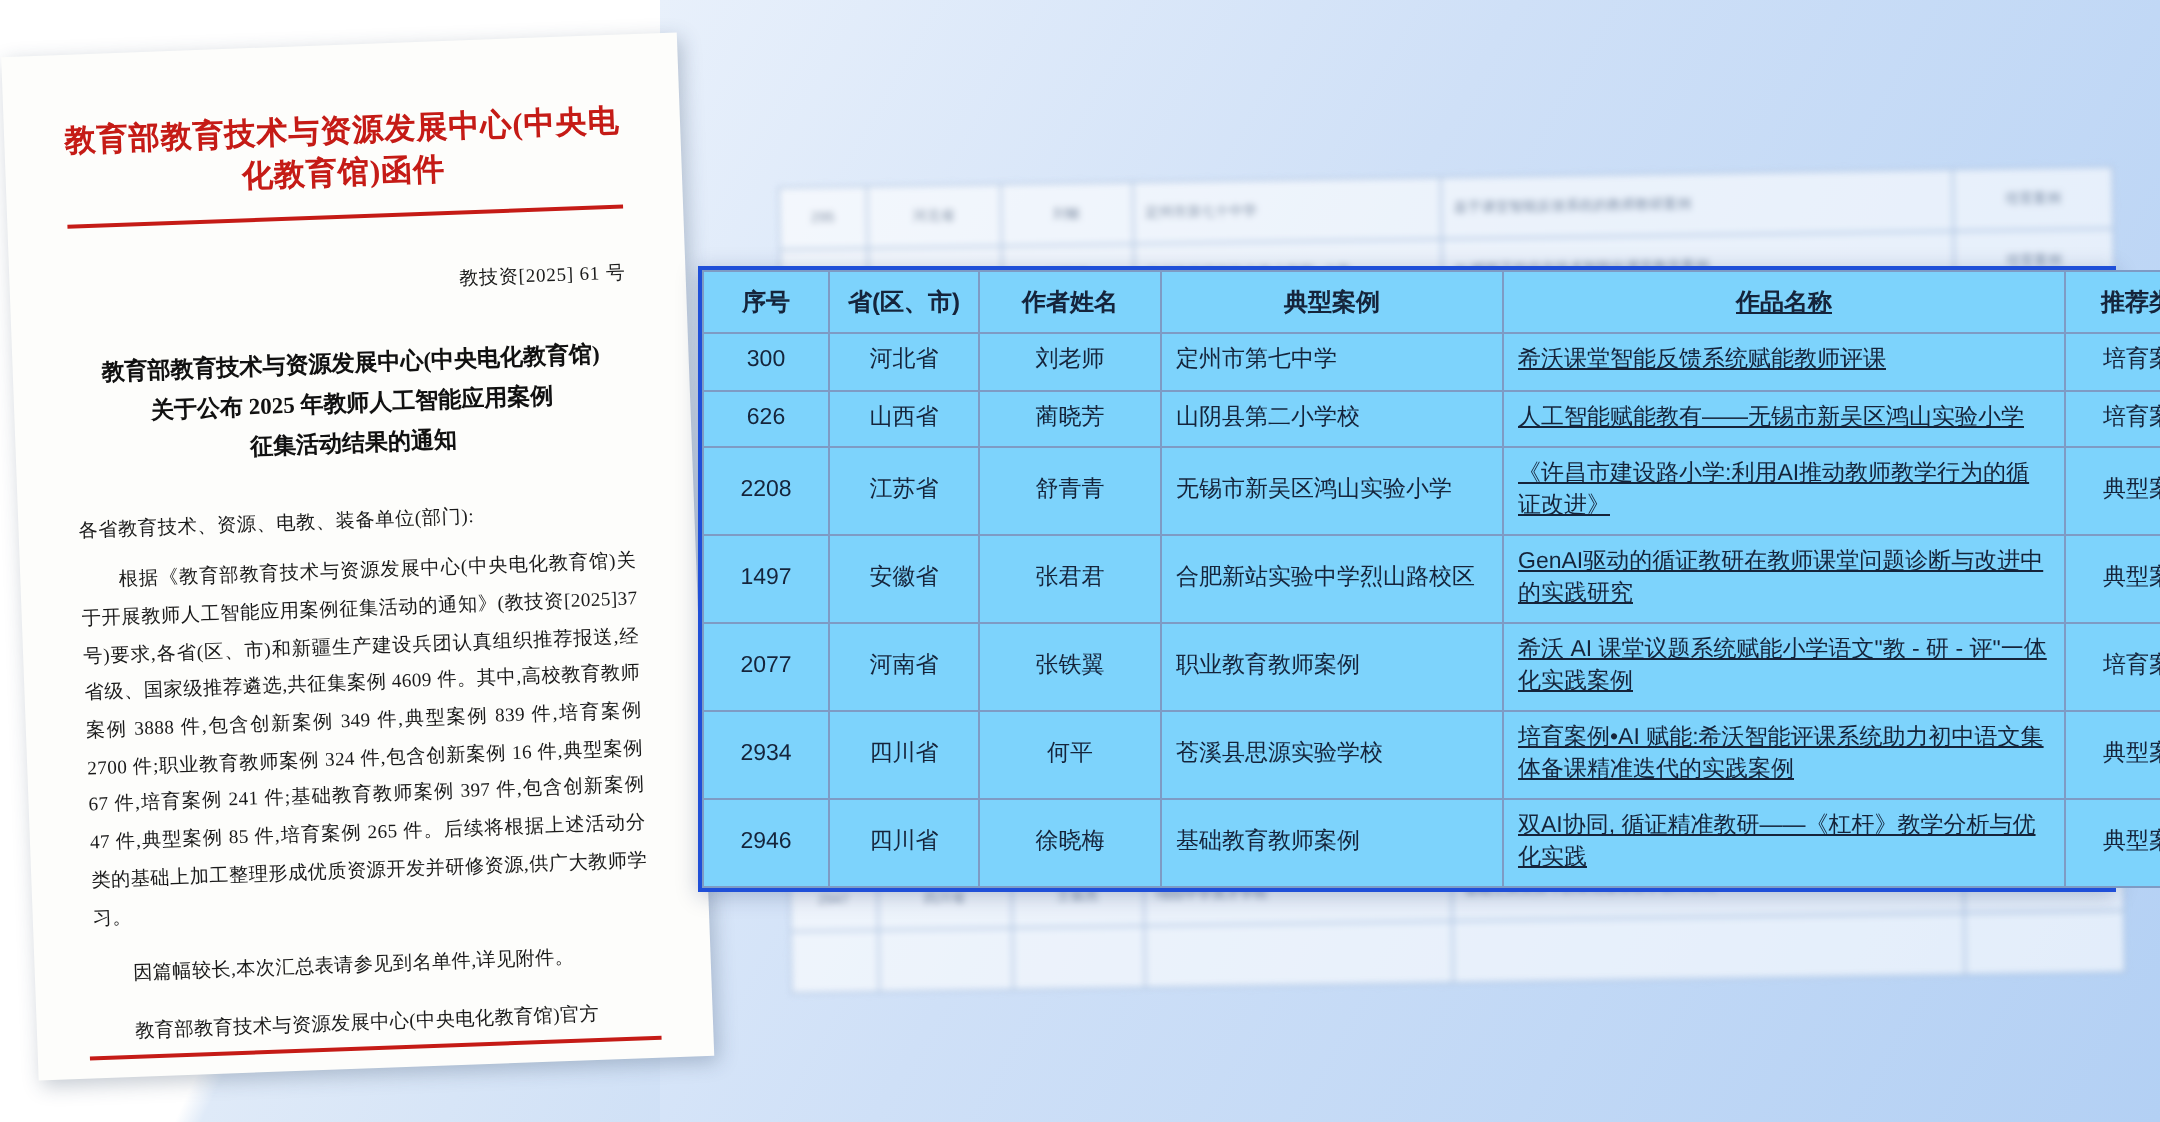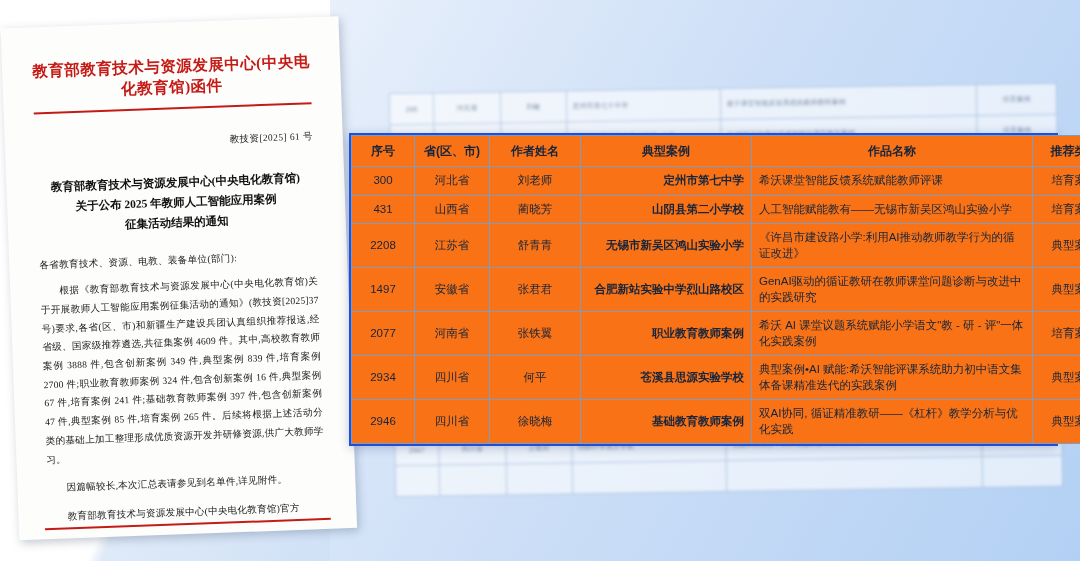--- a/index.html
+++ b/index.html
@@ -163,35 +163,35 @@
     table-layout: fixed;
   }
   table.fg-table th,
   table.fg-table td {
     border: 1px solid #7e9bc4;
     font-family: "Liberation Sans", sans-serif;
     font-size: 11.5px;
     color: #15243b;
     padding: 6px 7px;
     line-height: 1.35;
-    background: #f97316;
+    background: #7dd3fc;
     vertical-align: middle;
     word-break: break-all;
   }
   table.fg-table th {
     font-weight: bold;
     text-align: center;
     font-size: 12px;
     padding: 7px 5px;
   }
   .col-seq   { width: 52px;  text-align: center; }
   .col-prov  { width: 64px;  text-align: center; }
   .col-name  { width: 80px;  text-align: center; }
-  .col-unit  { width: 160px; text-align: right; font-weight: bold; }
-  .col-work  { width: 270px; text-align: left; }
+  .col-unit  { width: 160px; text-align: left; }
+  .col-work  { width: 270px; text-align: left; text-decoration: underline; }
   .col-type  { width: 73px;  text-align: center; }
 
   td.col-seq, td.col-prov, td.col-name, td.col-type { text-align: center; }
 </style>
 </head>
 <body>
 
 <div id="stage">
 
   <div class="bg-panel"></div>
@@ -340,21 +340,21 @@
       <tbody>
         <tr>
           <td class="col-seq">300</td>
           <td class="col-prov">河北省</td>
           <td class="col-name">刘老师</td>
           <td class="col-unit">定州市第七中学</td>
           <td class="col-work">希沃课堂智能反馈系统赋能教师评课</td>
           <td class="col-type">培育案例</td>
         </tr>
         <tr>
-          <td class="col-seq">431</td>
+          <td class="col-seq">626</td>
           <td class="col-prov">山西省</td>
           <td class="col-name">蔺晓芳</td>
           <td class="col-unit">山阴县第二小学校</td>
           <td class="col-work">人工智能赋能教有——无锡市新吴区鸿山实验小学</td>
           <td class="col-type">培育案例</td>
         </tr>
         <tr>
           <td class="col-seq">2208</td>
           <td class="col-prov">江苏省</td>
           <td class="col-name">舒青青</td>
@@ -376,21 +376,21 @@
           <td class="col-name">张铁翼</td>
           <td class="col-unit">职业教育教师案例</td>
           <td class="col-work">希沃 AI 课堂议题系统赋能小学语文"教 - 研 - 评"一体化实践案例</td>
           <td class="col-type">培育案例</td>
         </tr>
         <tr>
           <td class="col-seq">2934</td>
           <td class="col-prov">四川省</td>
           <td class="col-name">何平</td>
           <td class="col-unit">苍溪县思源实验学校</td>
-          <td class="col-work">典型案例•AI 赋能:希沃智能评课系统助力初中语文集体备课精准迭代的实践案例</td>
+          <td class="col-work">培育案例•AI 赋能:希沃智能评课系统助力初中语文集体备课精准迭代的实践案例</td>
           <td class="col-type">典型案例</td>
         </tr>
         <tr>
           <td class="col-seq">2946</td>
           <td class="col-prov">四川省</td>
           <td class="col-name">徐晓梅</td>
           <td class="col-unit">基础教育教师案例</td>
           <td class="col-work">双AI协同, 循证精准教研——《杠杆》教学分析与优化实践</td>
           <td class="col-type">典型案例</td>
         </tr>

